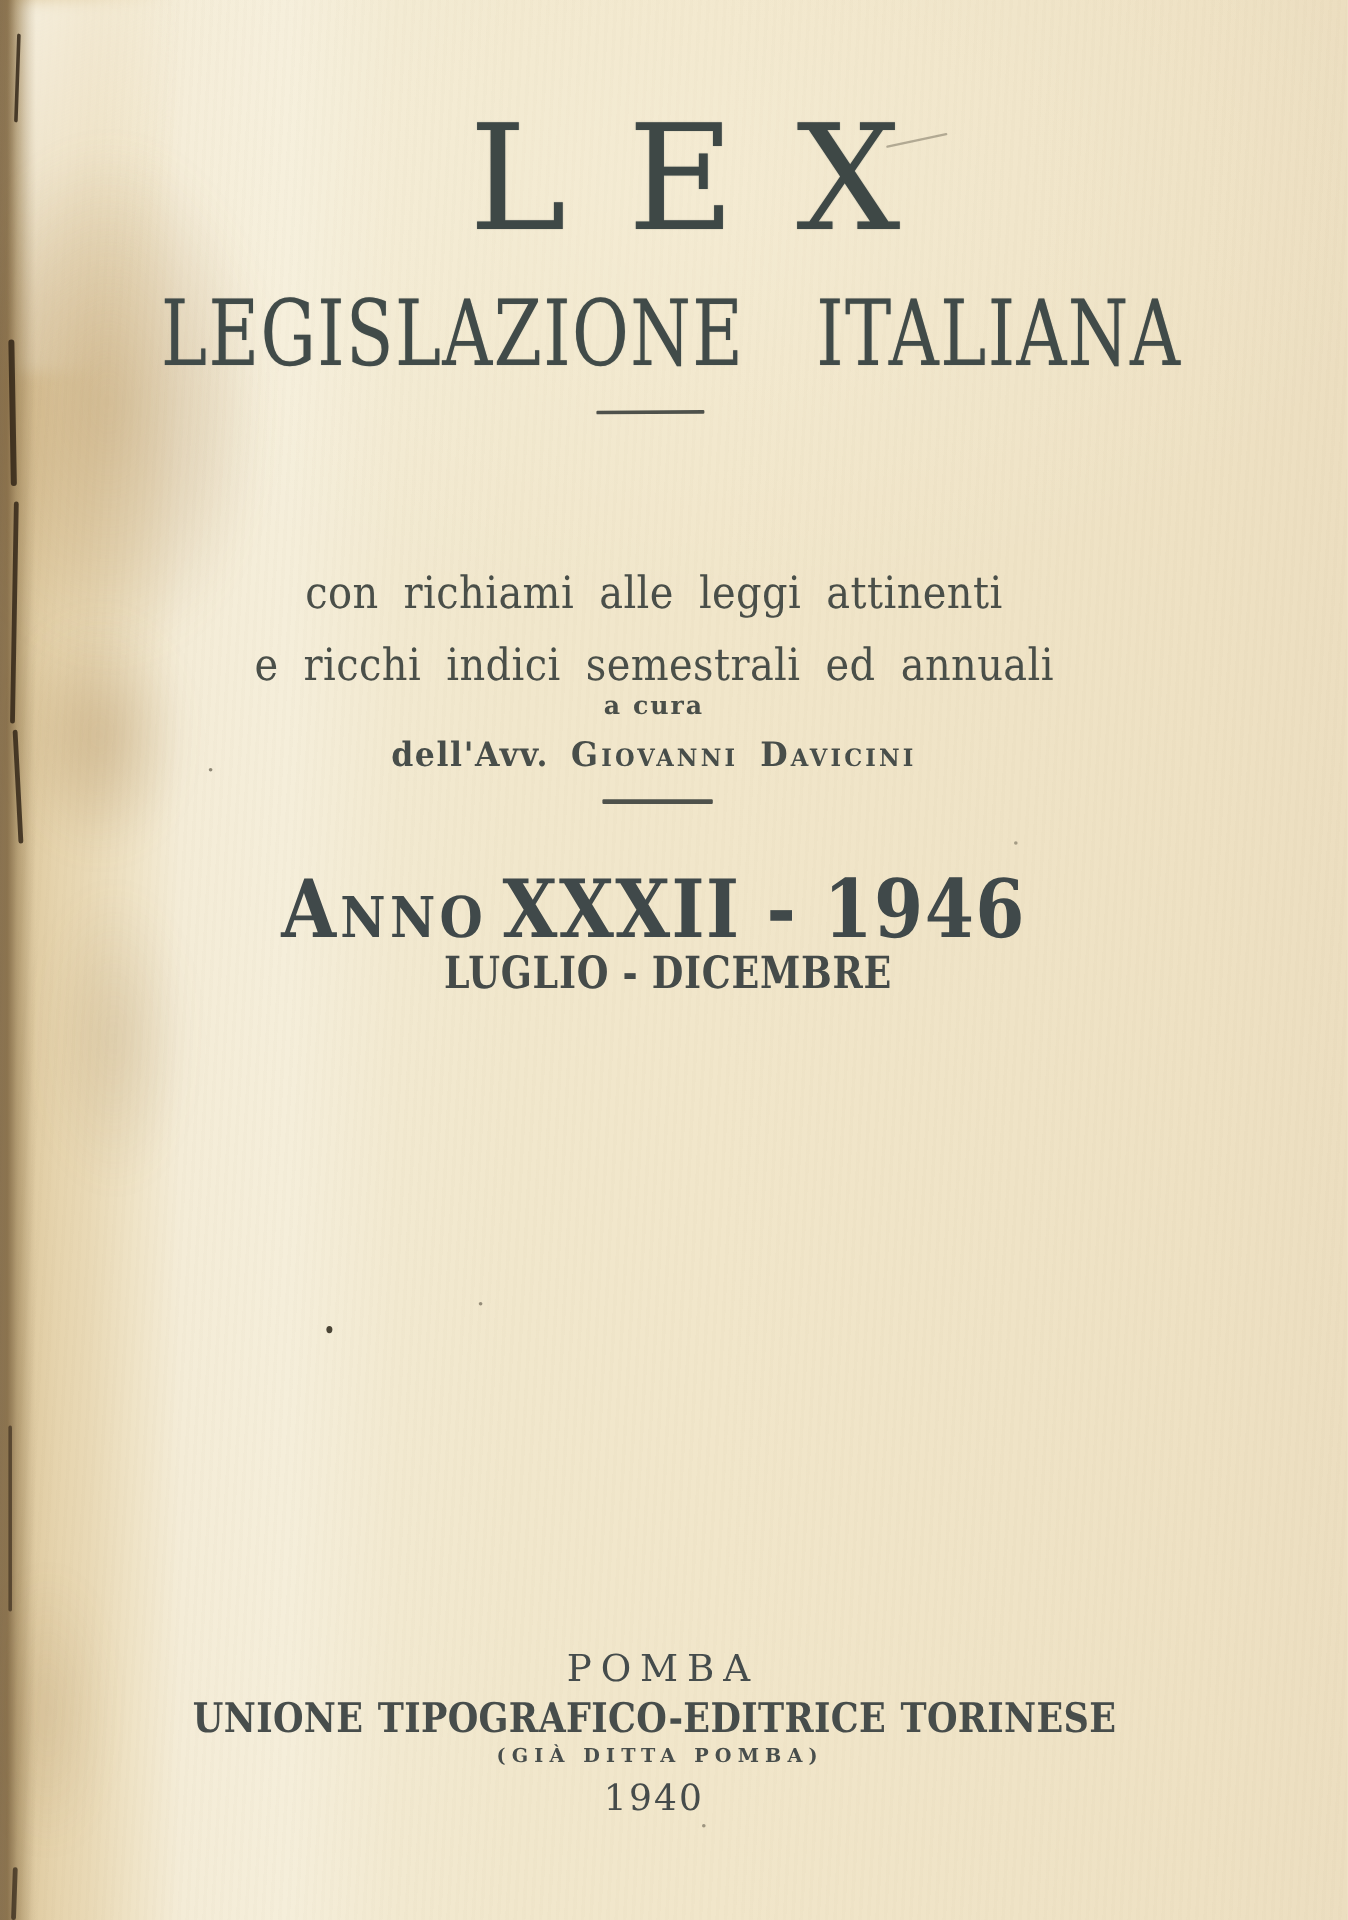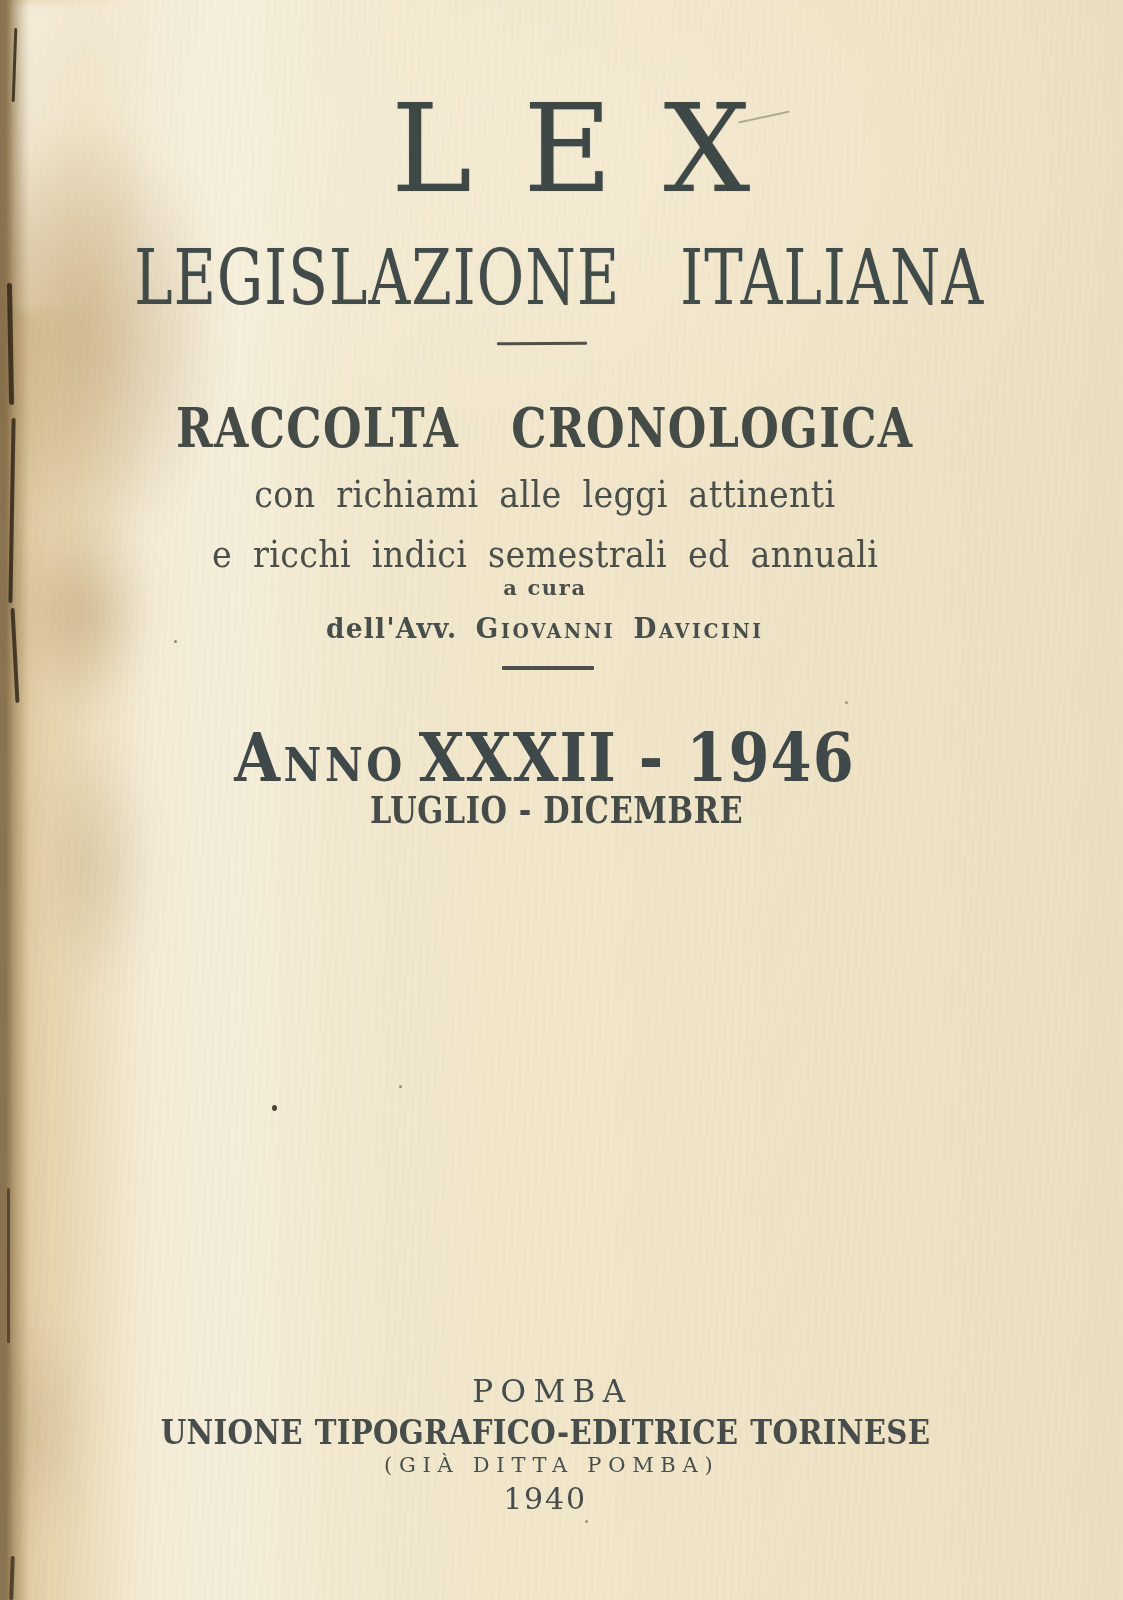--- a/index.html
+++ b/index.html
@@ -103,21 +103,21 @@
   .t-anno .anno-label { font-variant: small-caps; letter-spacing: .06em; margin-right: .22em; }
 
   .t-period { top: 792px; font-size: 37px; font-weight: bold; color: #454b49; margin-left: 12px; }
   .t-period .sqz { transform: scaleX(.82); letter-spacing: .02em; }
 
   .t-city { top: 1376px; font-size: 31px; letter-spacing: .24em; padding-left: .24em; color: #454c4c; }
 
   .t-pub { top: 1415px; font-size: 34px; font-weight: bold; color: #474d4b; }
   .t-pub .sqz { transform: scaleX(.86); letter-spacing: .01em; word-spacing: .05em; }
 
-  .t-gia { top: 1455px; font-size: 21px; font-weight: normal; letter-spacing: .32em; padding-left: .32em; color: #484e4c; }
+  .t-gia { top: 1455px; font-size: 16px; font-weight: bold; letter-spacing: .32em; padding-left: .32em; color: #484e4c; }
 
   .t-year { top: 1484px; font-size: 30px; letter-spacing: .06em; color: #464c4b; }
 </style>
 </head>
 <body>
 
 <div class="page">
 
   <div class="wedge"></div>
   <div class="stain s1"></div>
@@ -139,23 +139,20 @@
   <div class="pencil-mark"></div>
 
   <div class="line t-lex">LEX</div>
 
   <div class="line t-sub">
     <span class="sqz">LEGISLAZIONE ITALIANA</span>
   </div>
 
   <div class="rule rule-top"></div>
 
-  <div class="line t-series">
-    <span class="sqz">RACCOLTA CRONOLOGICA</span>
-  </div>
 
   <div class="line t-sub1">
     <span class="sqz">con richiami alle leggi attinenti</span>
   </div>
 
   <div class="line t-sub2">
     <span class="sqz">e ricchi indici semestrali ed annuali</span>
   </div>
 
   <div class="line t-cura">a cura</div>

